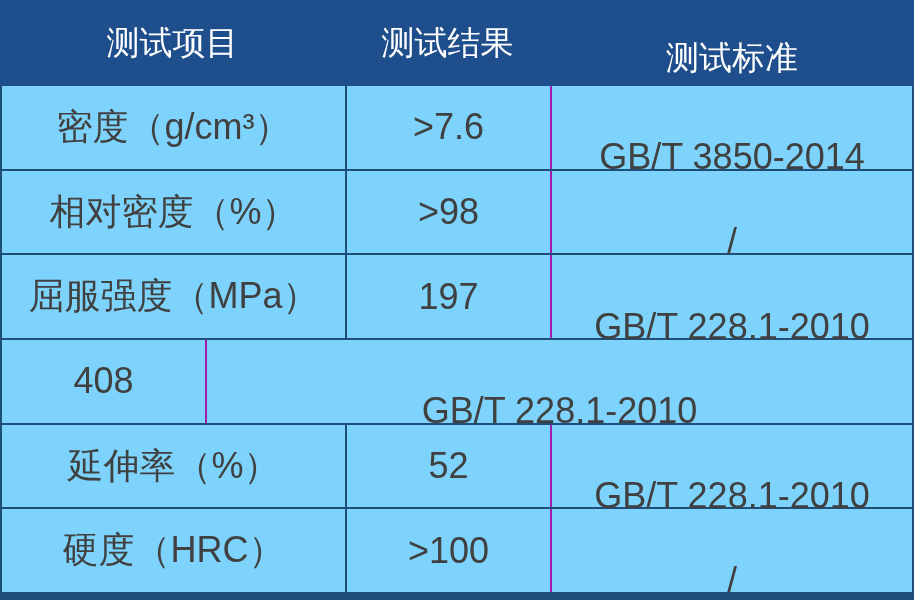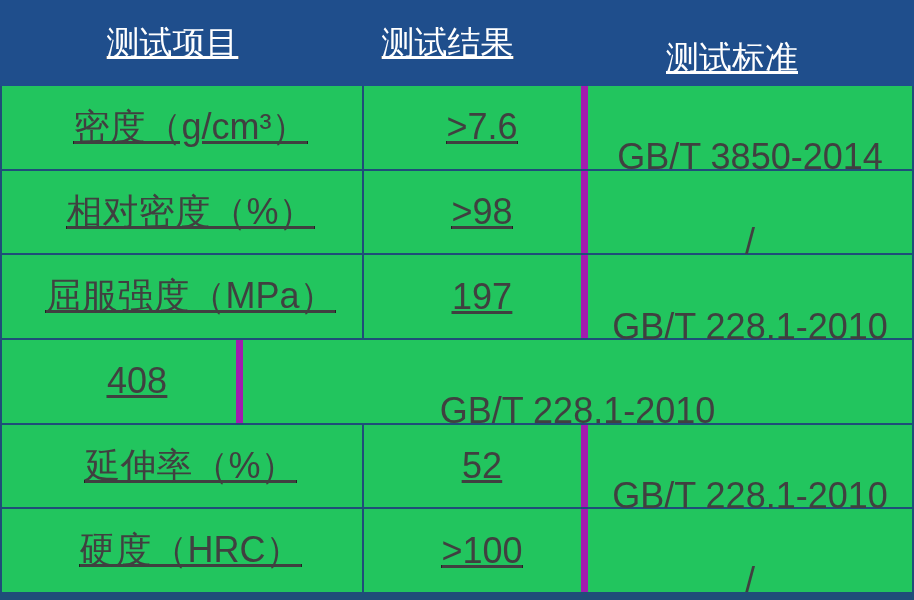--- a/index.html
+++ b/index.html
@@ -1,16 +1,16 @@
 <!DOCTYPE html>
 <html><head>
 <meta charset="utf-8">
 <style>
   html, body { margin: 0; padding: 0; background: #ffffff; }
-  * { box-sizing: border-box; text-decoration: underline; }
+  * { box-sizing: border-box; }
   .page {
     width: 914px;
     height: 600px;
     font-family: "Liberation Sans", "DejaVu Sans", sans-serif;
     display: flex;
     flex-direction: column;
     overflow: hidden;
     background: #ffffff;
   }
   .header-row {
@@ -36,35 +36,34 @@
     flex: 1;
     display: flex;
     flex-direction: column;
     border-left: 2px solid #1f4e79;
     border-right: 2px solid #1f4e79;
   }
   .table-row {
     flex: 1;
     display: flex;
     border-bottom: 2px solid #1f4e79;
-    background: #22c55e;
-    padding-left: 17px;
+    background: #7dd3fc;
   }
   .table-row:last-child { border-bottom: none; }
   .body-cell {
     display: flex;
     align-items: center;
     justify-content: center;
     text-align: center;
     color: #404040;
     font-size: 36px;
     height: 100%;
   }
   .table-row .col-1 { border-right: 2px solid #1f4e79; }
-  .table-row .col-2 { border-right: 7px solid #a21caf; margin-left: 19px; }
+  .table-row .col-2 { border-right: 2px solid #a21caf; }
   .bottom-bar {
     height: 8px;
     flex: 0 0 auto;
     background: #1f4e79;
   }
 </style>
 </head>
 <body>
 
 <div class="page">

